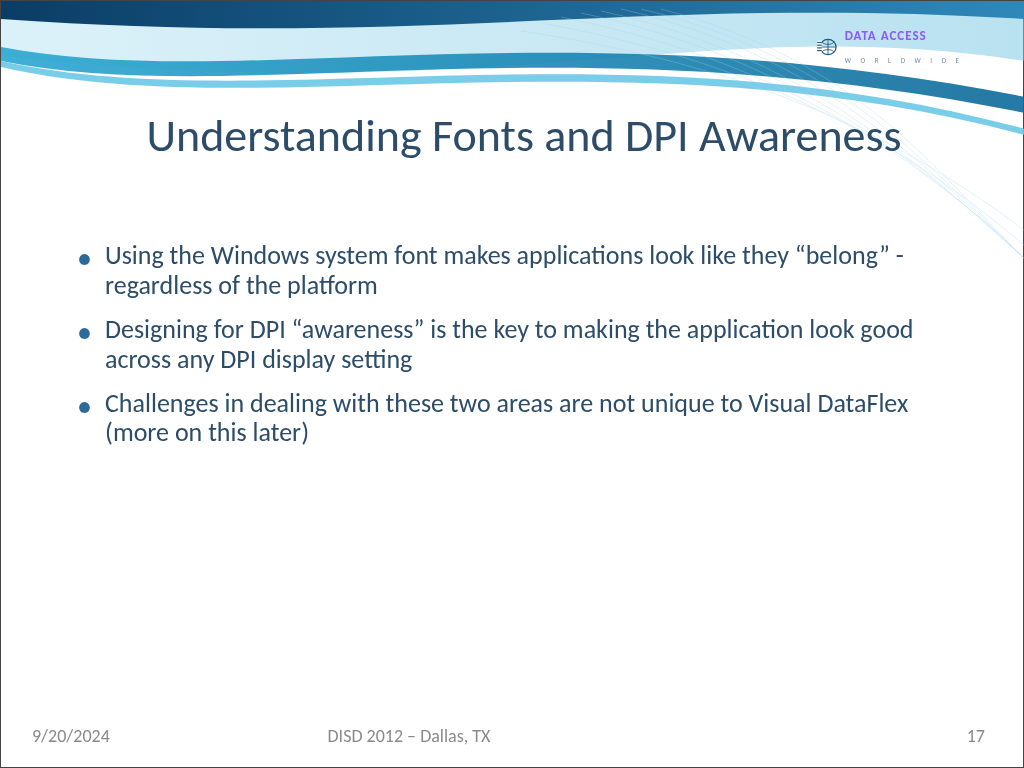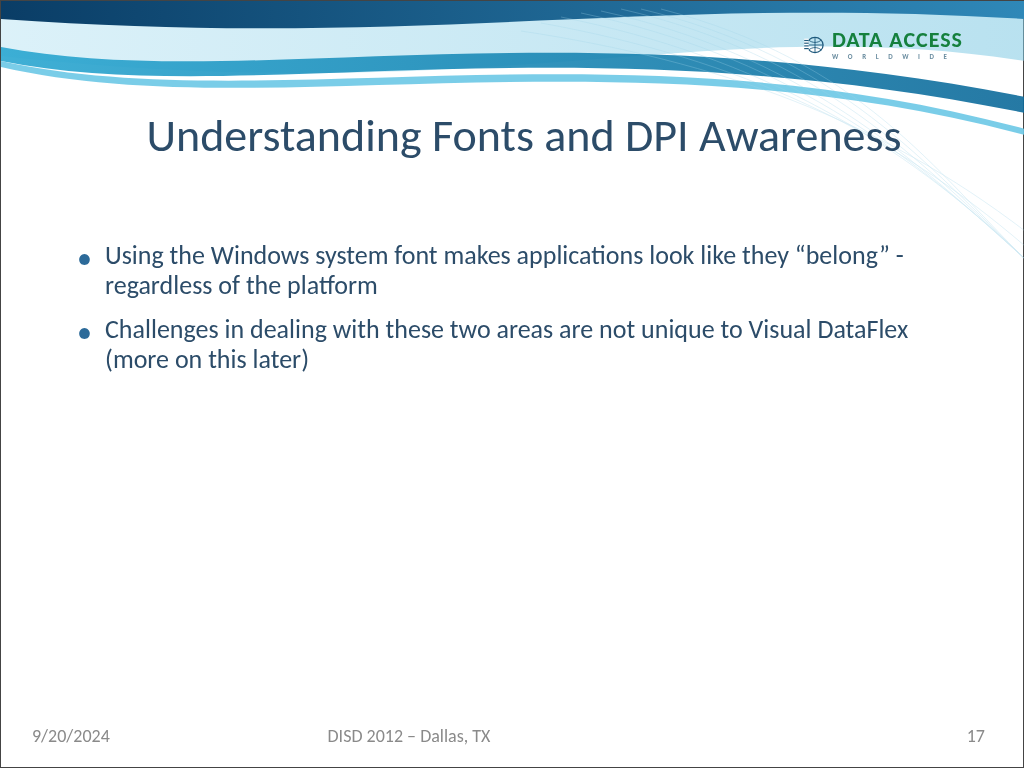--- a/index.html
+++ b/index.html
@@ -26,22 +26,22 @@
     display: flex;
     align-items: center;
     gap: 6px;
     color: #1f5a7d;
     pointer-events: none;
   }
   .logo-mark {
     width: 22px; height: 18px;
   }
   .logo-text { line-height: 1; }
-  .logo-main { font-size: 22px; font-weight: 700; letter-spacing: 1px; color: #15803d; }
-  .logo-sub  { font-size: 7px; letter-spacing: 4px; color: #6b8da0; margin-top: 2px; font-weight: bold; }
+  .logo-main { font-size: 13px; font-weight: 700; letter-spacing: 1px; color: #8b5cf6; }
+  .logo-sub  { font-size: 7px; letter-spacing: 4px; color: #6b8da0; margin-top: 15px; }
 
   .title {
     position: absolute;
     top: 108px;
     left: 11px;
     width: 1024px;
     text-align: center;
     font-size: 46px;
     line-height: 1.15;
     color: #2c4c69;
@@ -140,20 +140,21 @@
       <div class="logo-main">DATA ACCESS</div>
       <div class="logo-sub">W O R L D W I D E</div>
     </div>
   </div>
 
   <h1 class="title">Understanding Fonts and DPI Awareness</h1>
 
   <div class="body">
     <ul>
       <li>Using the Windows system font makes applications look like they “belong” - regardless of the platform</li>
+      <li>Designing for DPI “awareness” is the key to making the application look good across any DPI display setting</li>
       <li>Challenges in dealing with these two areas are not unique to Visual DataFlex (more on this later)</li>
     </ul>
   </div>
 
   <div class="footer">
     <span class="date">9/20/2024</span>
     <span class="event">DISD 2012 – Dallas, TX</span>
     <span class="page">17</span>
   </div>
 

